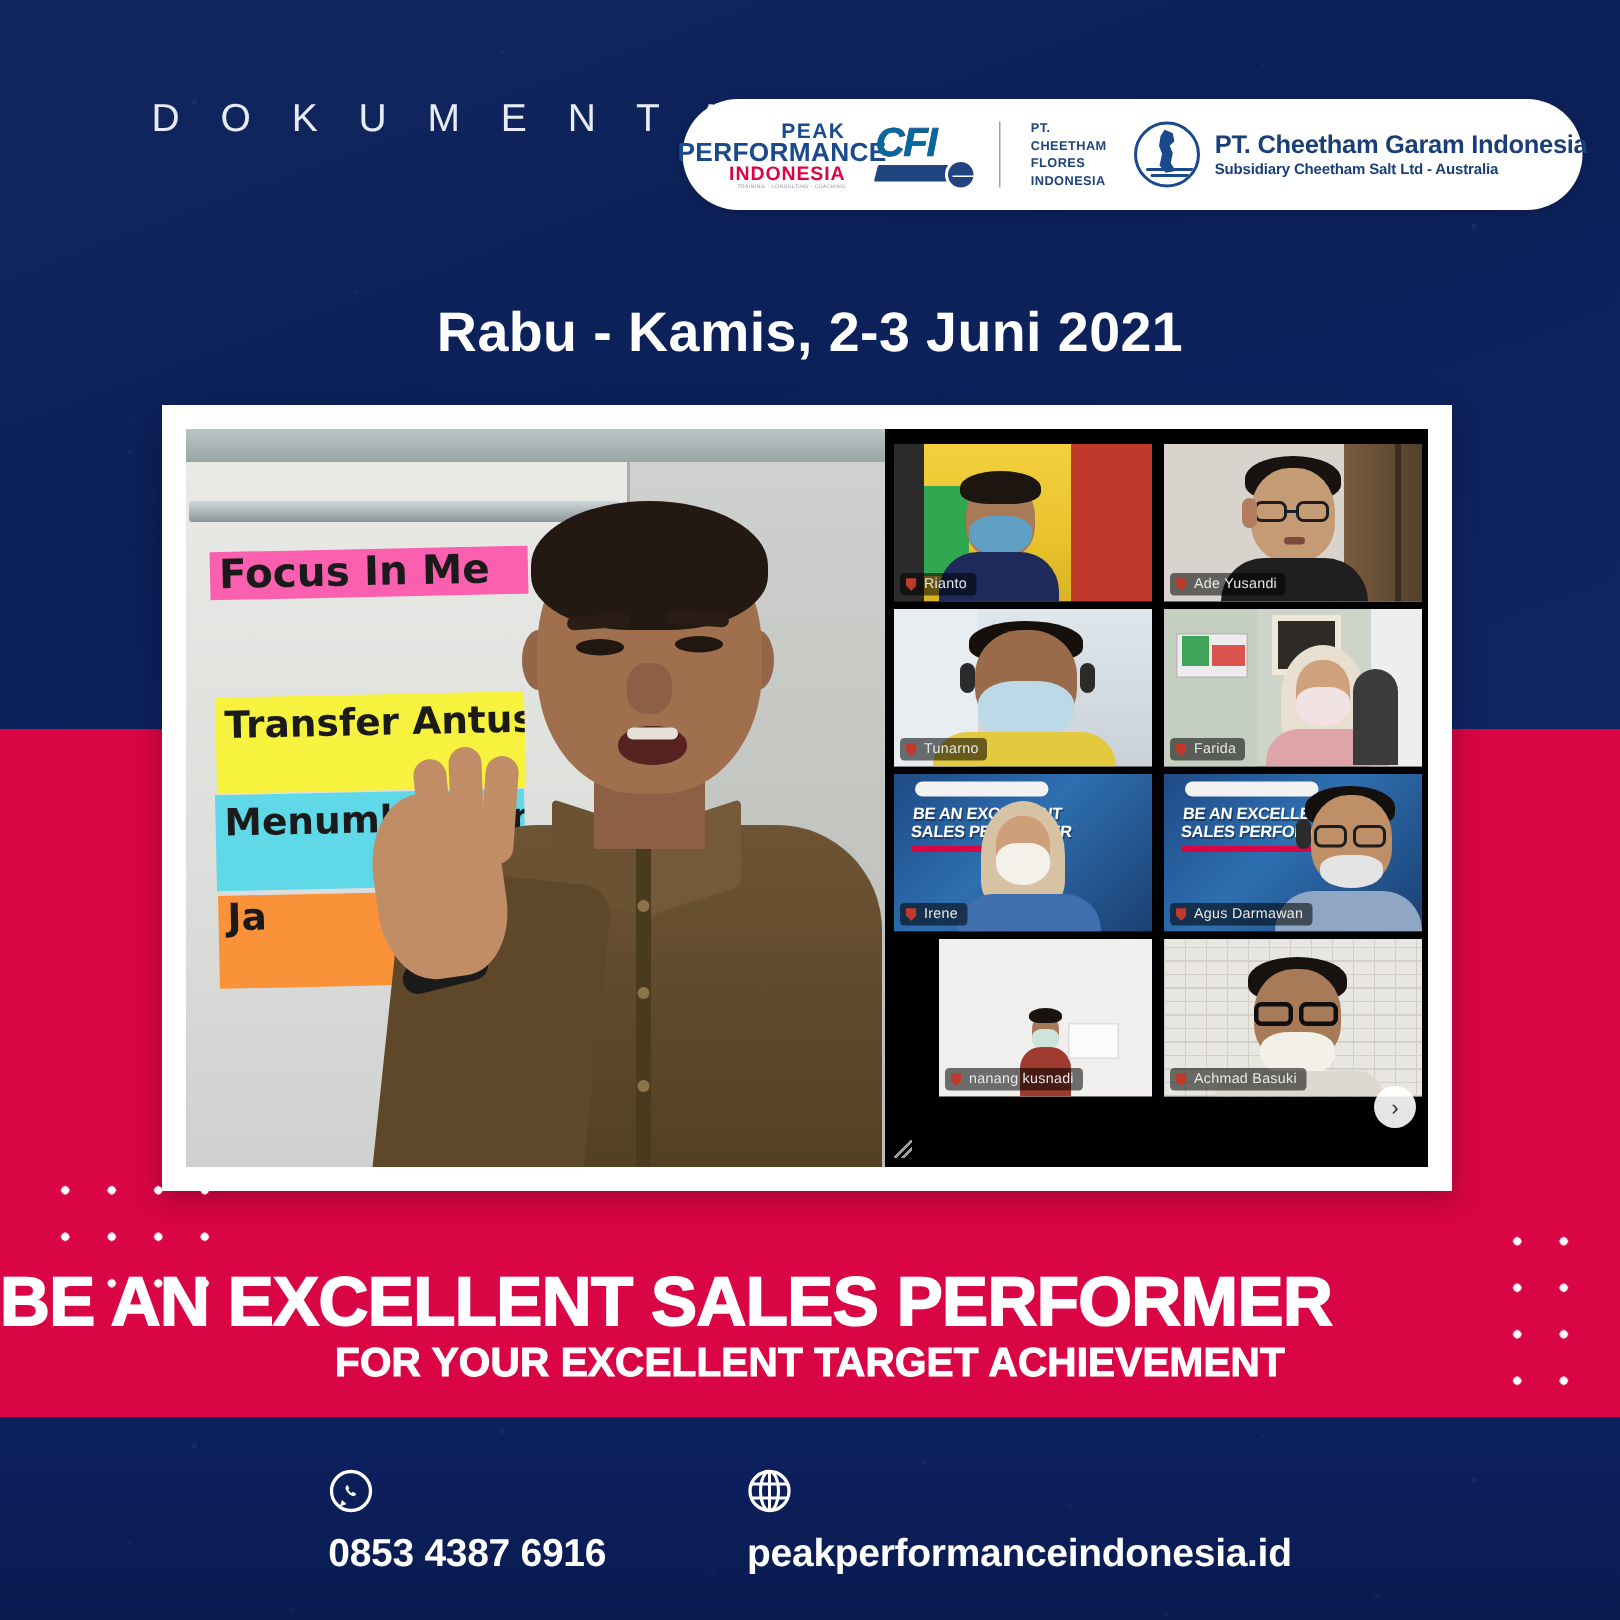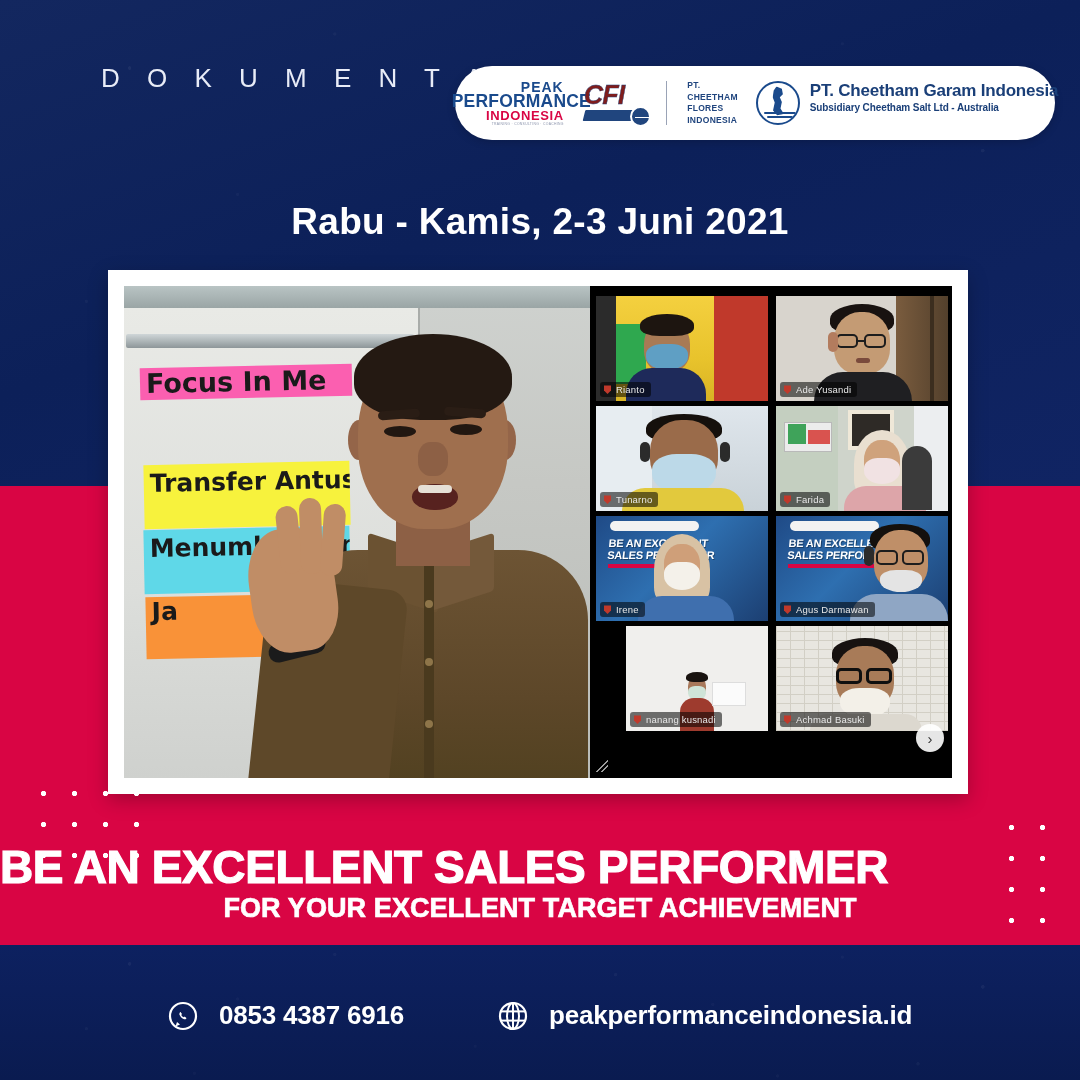--- a/index.html
+++ b/index.html
@@ -70,40 +70,40 @@
     font-size:17.5px; font-weight:bold; color:#1a4a8c; letter-spacing:.2px;
     margin-top:-1px; white-space:nowrap;
   }
   .pp-indo { font-size:13px; font-weight:bold; color:#d90544; letter-spacing:.6px; margin-top:-1px; }
   .pp-rule { font-size:3.4px; color:#8a93ab; letter-spacing:.3px; margin-top:1px; }
 
   
   .cfi-wrap { display:flex; align-items:center; gap:9px; padding-left:14px; }
   .cfi-mark { position:relative; width:62px; height:42px; }
   .cfi-text {
-    font-size:27px; font-weight:bold; font-style:italic; color:#7f1d1d;
+    font-size:27px; font-weight:bold; font-style:italic; color:#0369a1;
     letter-spacing:-1px; line-height:26px;
     -webkit-text-stroke:.4px #20457e;
   }
   .cfi-bar { width:60px; height:11px; background:#20457e; transform:skewX(-14deg); margin-top:2px; border-radius:1px; }
   .cfi-globe {
     position:absolute; right:-5px; bottom:-3px; width:21px; height:21px;
     border-radius:50%; background:#20457e;
     border:2px solid #fff;
   }
   .cfi-globe:after {
     content:""; position:absolute; left:3px; top:9px; width:15px; height:1.4px; background:#fff;
   }
   .cfi-divider { width:1.5px; height:44px; background:#9aa3b6; margin:0 11px; }
   .cfi-sub {
     font-size:8.5px; font-weight:bold; color:#20457e; line-height:11.5px; letter-spacing:.3px;
   }
 
   
-  .ch-wrap { display:flex; align-items:flex-start; gap:10px; padding-left:18px; }
+  .ch-wrap { display:flex; align-items:center; gap:10px; padding-left:18px; }
   .ch-mark {
     width:44px; height:44px; border-radius:50%;
     border:2px solid #1a4a8c; position:relative; flex:none;
     background:#fff; overflow:hidden;
   }
   .ch-mark .seahorse {
     position:absolute; left:50%; top:46%; transform:translate(-50%,-50%);
     width:17px; height:30px;
     background:#1a4a8c;
     border-radius:60% 40% 45% 55% / 45% 55% 40% 60%;
@@ -301,21 +301,21 @@
     font-size:27px; font-weight:bold; letter-spacing:.1px;
     -webkit-text-stroke:.7px #ffffff;
   }
 
   
   .footer {
     position:absolute; left:0; right:0; top:986px; height:58px;
     display:flex; align-items:center; justify-content:center; gap:0;
     color:#fff;
   }
-  .f-item { display:flex; align-items:flex-end; gap:21px; }
+  .f-item { display:flex; align-items:flex-start; gap:11px;flex-direction:column; }
   .f-gap-a { width:46px; }
   .f-gap-b { width:48px; }
   .f-text { font-size:26px; font-weight:bold; letter-spacing:-.2px; }
   .ic { flex:none; display:block; }
 </style>
 </head>
 <body>
 
 <div id="poster">
 

